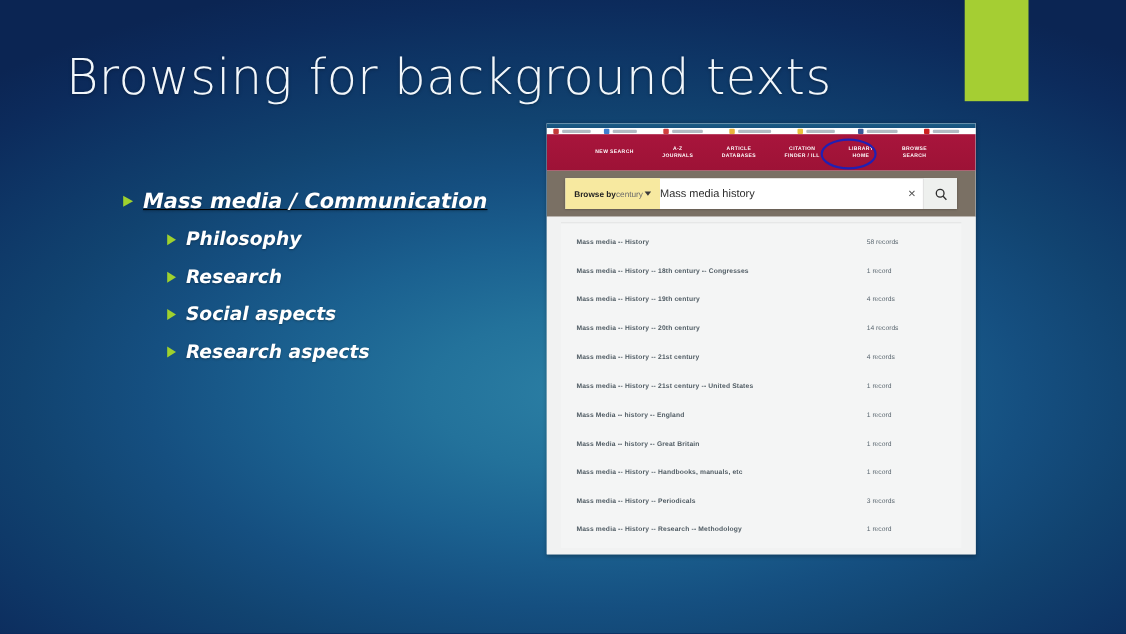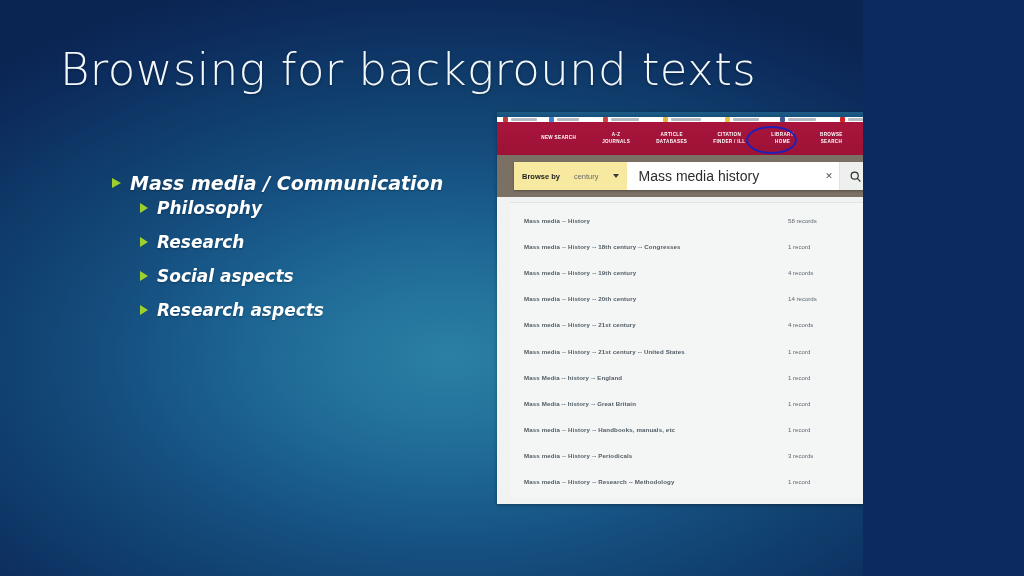--- a/index.html
+++ b/index.html
@@ -9,21 +9,21 @@
   body {
     width: 1024px;
     height: 576px;
     overflow: hidden;
     font-family: "Liberation Sans", sans-serif;
     background: #0c2a5e;
   }
 
   #slide {
     position: relative;
-    width: 863px;
+    width: 1024px;
     height: 576px;
     overflow: hidden;
     background:
       radial-gradient(ellipse 78% 68% at 52% 62%,
         #2b7fa4 0%,
         #23729b 18%,
         #1b6190 34%,
         #154f80 50%,
         #114370 64%,
         #0e3666 78%,
@@ -62,22 +62,22 @@
     position: absolute;
     left: 112px;
     top: 172px;
     width: 360px;
   }
   .b-row {
     display: flex;
     align-items: flex-start;
     margin-bottom: 8px;
   }
-  .b-row.lvl1 { margin-left: 0px; margin-bottom: 4px; }
-  .b-row.lvl2 { margin-left: 28px; margin-bottom: 13px; }
+  .b-row.lvl1 { margin-left: 0px; margin-bottom: 14px; text-decoration: underline; }
+  .b-row.lvl2 { margin-left: 40px; margin-bottom: 13px; }
 
   .arrow {
     flex: 0 0 auto;
     width: 0;
     height: 0;
     border-left: 9px solid #9fd12e;
     border-top: 5.5px solid transparent;
     border-bottom: 5.5px solid transparent;
     margin-top: 6px;
     margin-right: 9px;
@@ -182,21 +182,21 @@
     align-items: stretch;
     height: 28px;
     width: 100%;
     background: #fff;
     box-shadow: 0 1px 2px rgba(0,0,0,.3);
   }
   .browseby {
     background: #f7e9a0;
     display: flex;
     align-items: center;
-    gap: 14px;
+    gap: 0;
     padding: 0 8px;
     min-width: 86px;
     box-sizing: border-box;
   }
   .browseby .bb-a {
     font-size: 7.5px; color: #222; font-weight: bold;
   }
   .browseby .bb-b {
     font-size: 7.5px; color: #6a6a6a;
   }
@@ -204,22 +204,22 @@
     margin-left: auto;
     width: 0; height: 0;
     border-left: 3.5px solid transparent;
     border-right: 3.5px solid transparent;
     border-top: 4px solid #3a3a3a;
   }
   .qinput {
     flex: 1;
     display: flex;
     align-items: center;
-    padding-left: 12px;
-    font-size: 14px;
+    padding-left: 0;
+    font-size: 10px;
     color: #2c2c2c;
   }
   .clearbtn {
     width: 20px;
     display: flex; align-items: center; justify-content: center;
     color: #555; font-size: 9px;
   }
   .searchbtn {
     width: 30px;
     background: #eef0ee;

